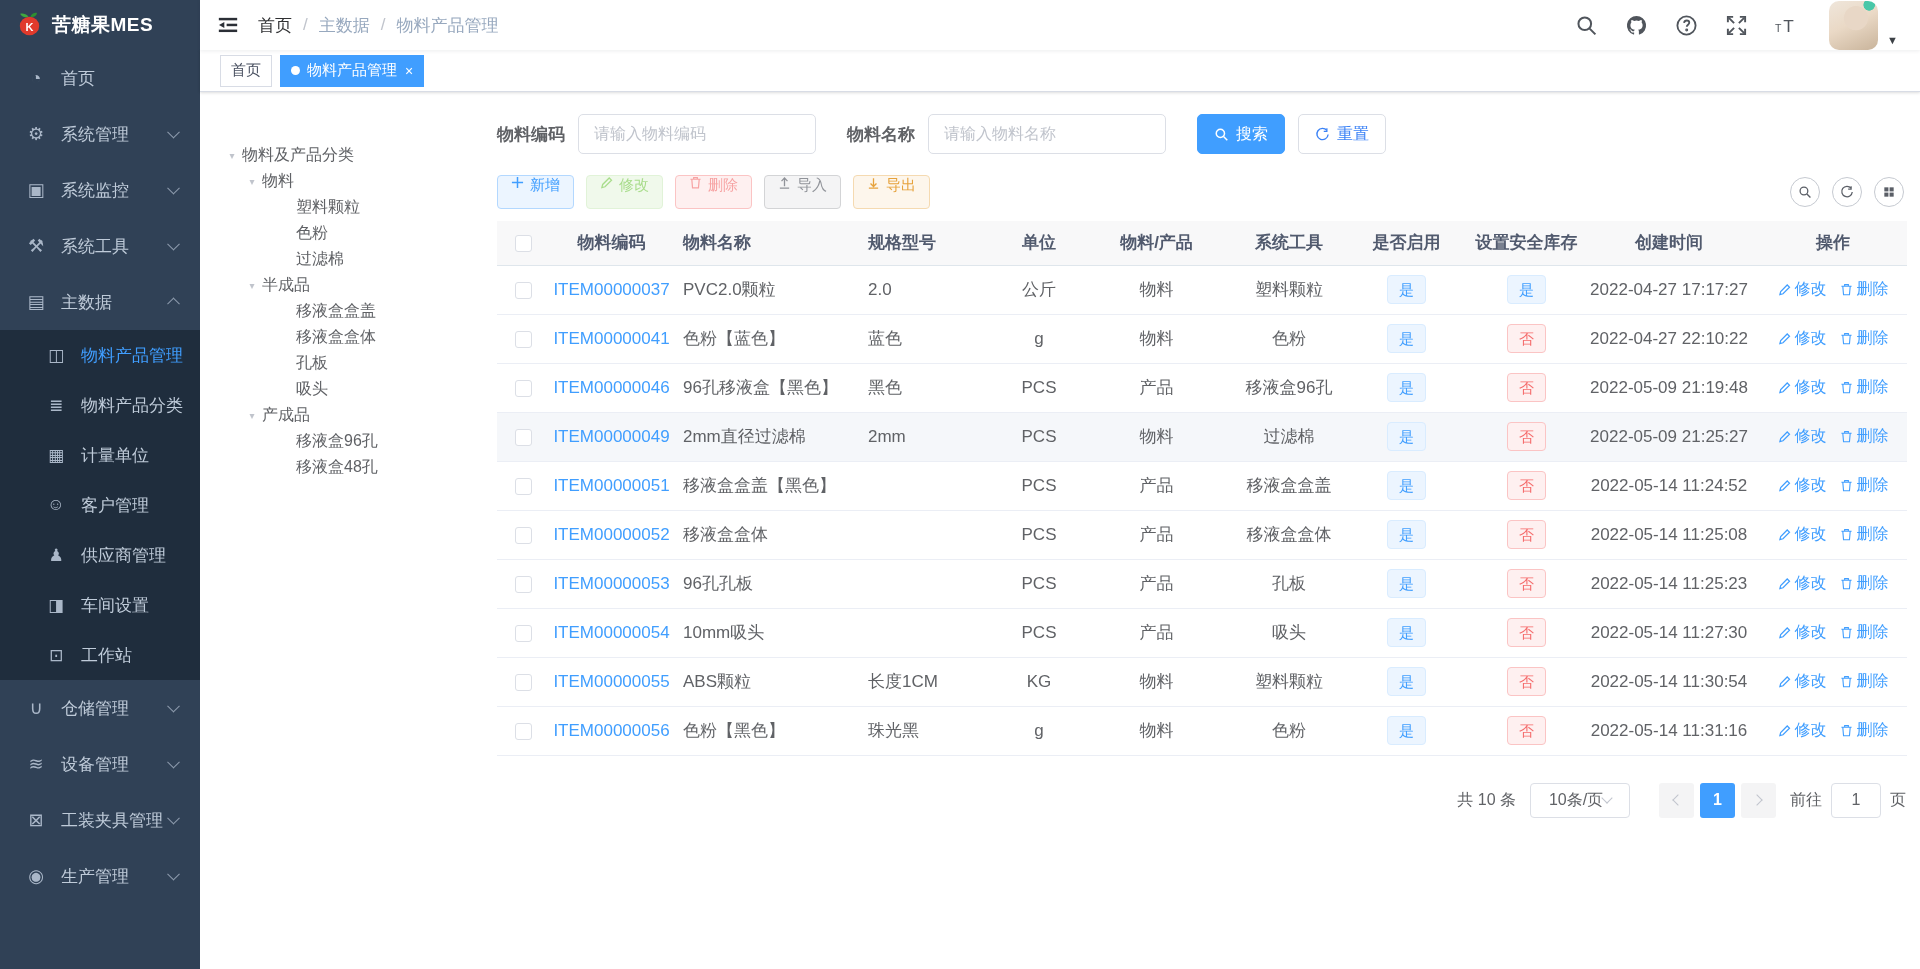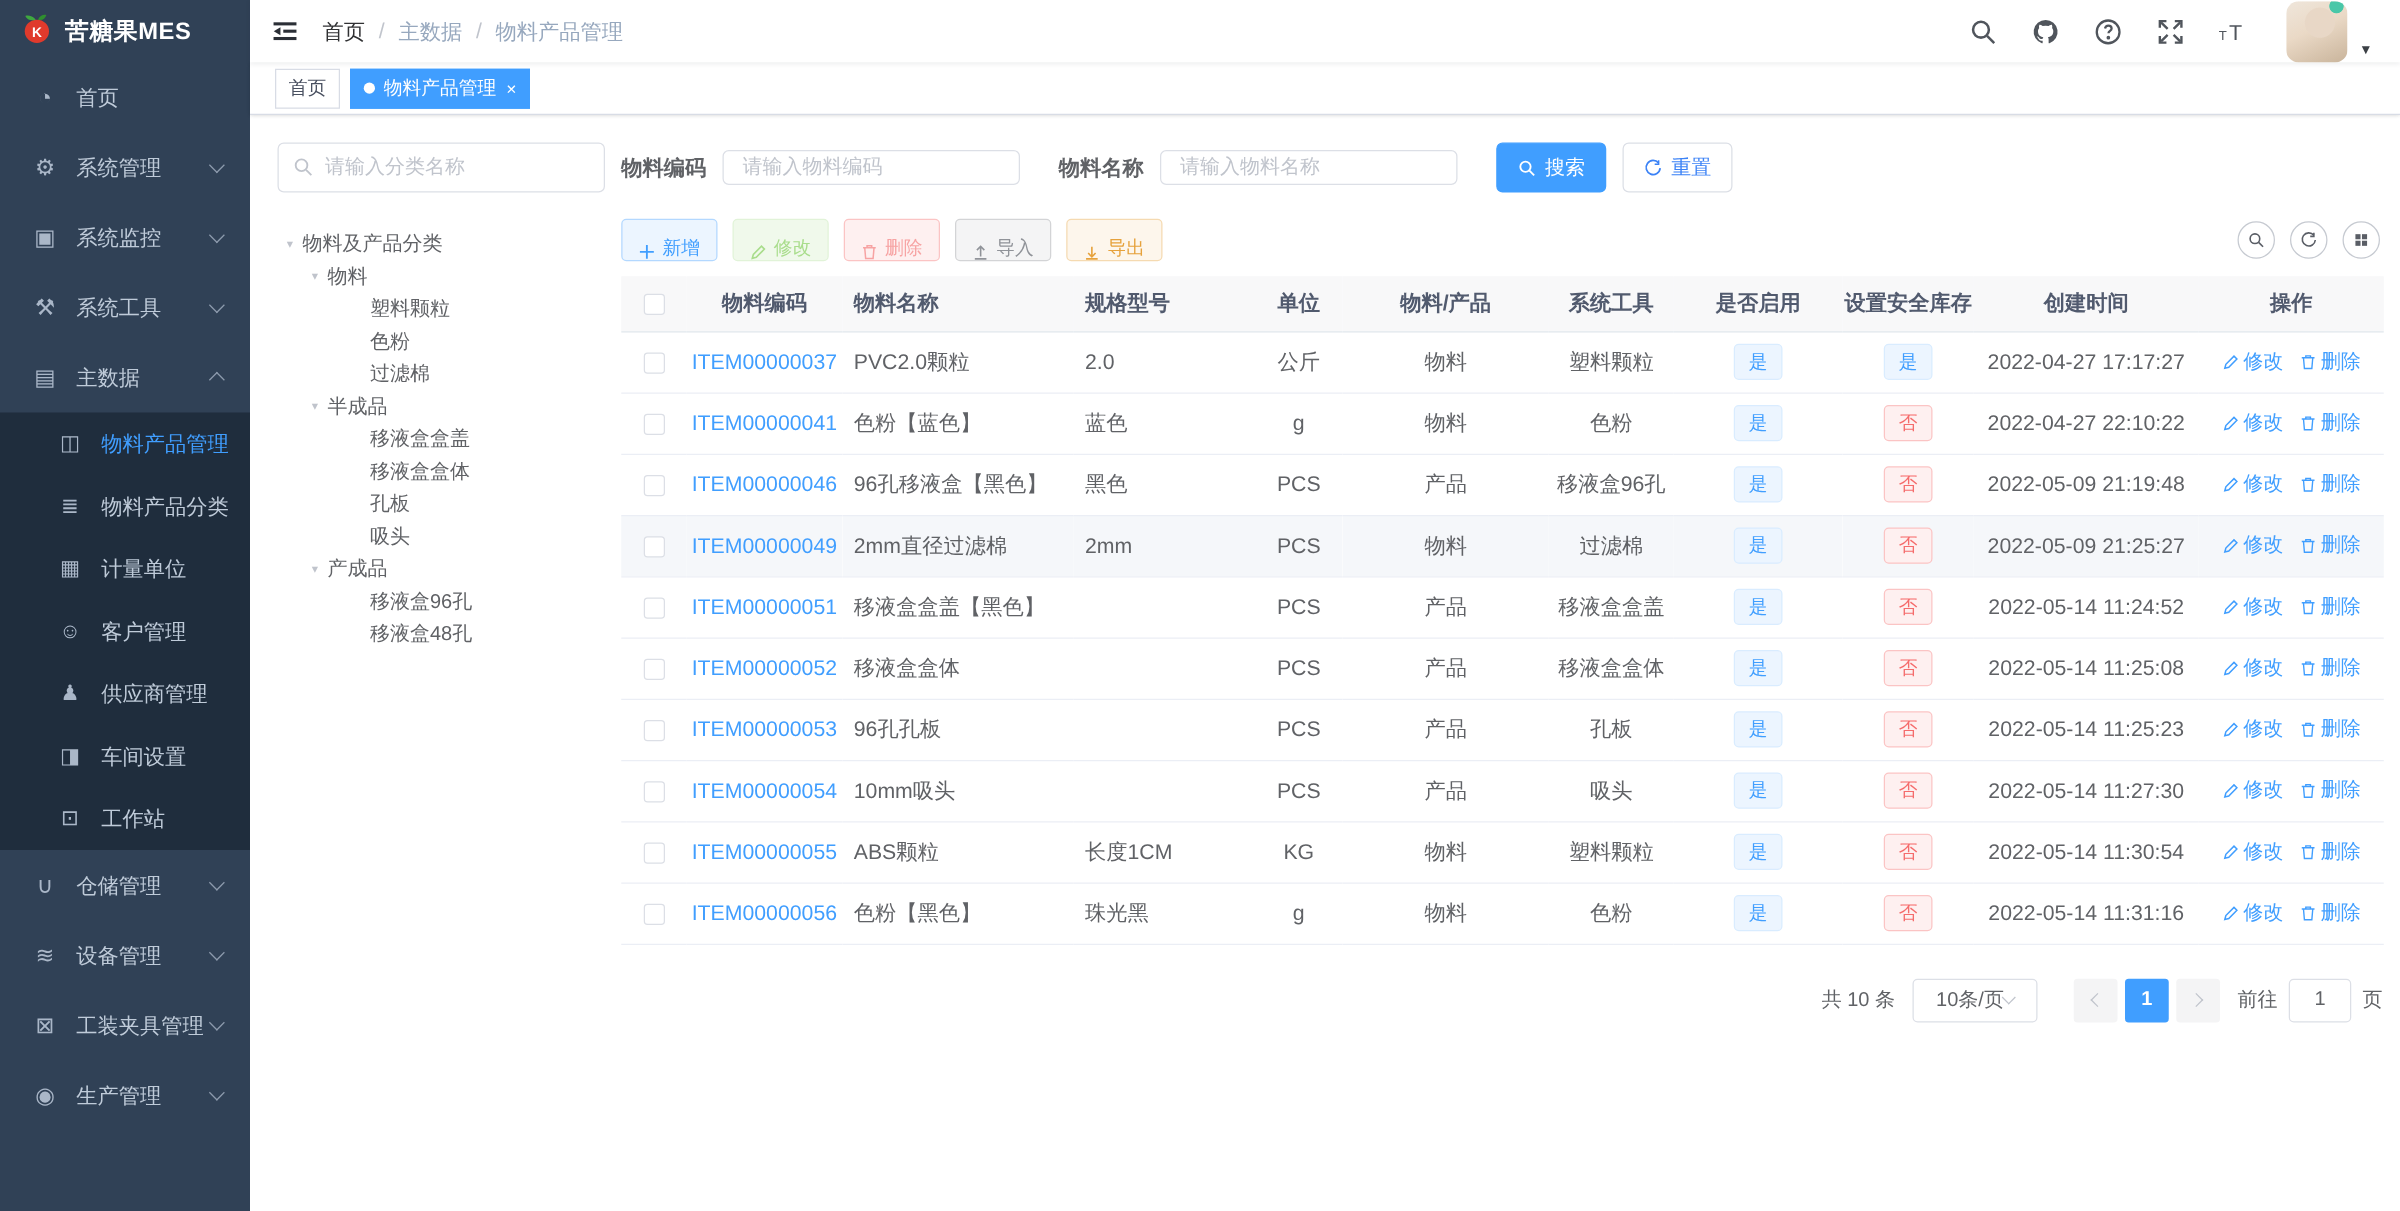--- a/index.html
+++ b/index.html
@@ -65,30 +65,30 @@
   .tree{margin-top:28px;font-size:16px;color:#606266}
   .tree-row{height:26px;display:flex;align-items:center;cursor:pointer;white-space:nowrap}
   .tree-row.l1{padding-left:20px}
   .tree-row.l2{padding-left:74px}
   .tree-caret{width:20px;text-align:center;color:#c0c4cc;font-size:10px;flex-shrink:0}
 
   .right-col{flex:1;min-width:0}
   .filter-row{display:flex;align-items:center}
   .f-label{font-size:17px;font-weight:700;color:#606266;margin-right:13px;white-space:nowrap}
   .f-label.second{margin-left:31px}
-  .f-input{width:238px;height:28px;border:1px solid #dcdfe6;border-radius:5px;padding:0 15px;
+  .f-input{width:238px;height:40px;border:1px solid #dcdfe6;border-radius:5px;padding:0 15px;
            font-size:16px;color:#606266;outline:none;background:#fff}
   .btn{height:40px;border-radius:5px;font-size:16px;display:inline-flex;align-items:center;gap:7px;
        cursor:pointer;border:1px solid transparent;padding:0 16px;white-space:nowrap}
   .btn svg{width:15px;height:15px}
   .btn-search{margin-left:31px;background:#409eff;border-color:#409eff;color:#fff}
   .btn-reset{margin-left:13px;background:#fff;border-color:#dcdfe6;color:#3b82f6}
 
   .toolbar-row{display:flex;align-items:center;margin-top:21px}
-  .tb{height:34px;padding:0 13px;border-radius:4px;font-size:15px;display:inline-flex;align-items:flex-end;
+  .tb{height:34px;padding:0 13px;border-radius:4px;font-size:15px;display:inline-flex;align-items:flex-start;
       gap:6px;margin-right:12px;border:1px solid;cursor:pointer;white-space:nowrap}
   .tb svg{width:13px;height:13px}
   .tb-add{background:#ecf5ff;border-color:#b3d8ff;color:#409eff}
   .tb-edit{background:#f0f9eb;border-color:#e1f3d8;color:#a9dd8c}
   .tb-del{background:#fef0f0;border-color:#fbc4c4;color:#f7a3a3}
   .tb-import{background:#f4f4f5;border-color:#d3d4d6;color:#909399}
   .tb-export{background:#fdf6ec;border-color:#f5dab1;color:#e6a23c}
   .toolbar-right{margin-left:auto;display:flex;gap:12px;padding-right:2px}
   .circle-btn{width:30px;height:30px;border-radius:50%;border:1px solid #c6cad1;background:#fff;
               display:flex;align-items:center;justify-content:center;color:#5a5e66;cursor:pointer}
@@ -287,29 +287,20 @@
         <span class="tag active">
           <span class="tag-dot"></span>
           <span>物料产品管理</span>
           <span class="tag-close">×</span>
         </span>
       </div>
 
     <div class="content">
 
       <div class="left-col">
-        <div class="tree-search">
-          <span class="ts-icon">
-            <svg viewBox="0 0 24 24" fill="none" stroke="currentColor" stroke-width="2.1">
-              <circle cx="10.2" cy="10.2" r="6.6"></circle>
-                <path d="M15.3 15.3l6 6"></path>
-            </svg>
-          </span>
-          <input placeholder="请输入分类名称" style="">
-        </div>
         <div class="tree" id="tree">
             <div class="tree-row l0">
               <span class="tree-caret">▾</span>
               <span>物料及产品分类</span>
             </div>
             <div class="tree-row l1">
               <span class="tree-caret">▾</span>
               <span>物料</span>
             </div>
             <div class="tree-row l2">

